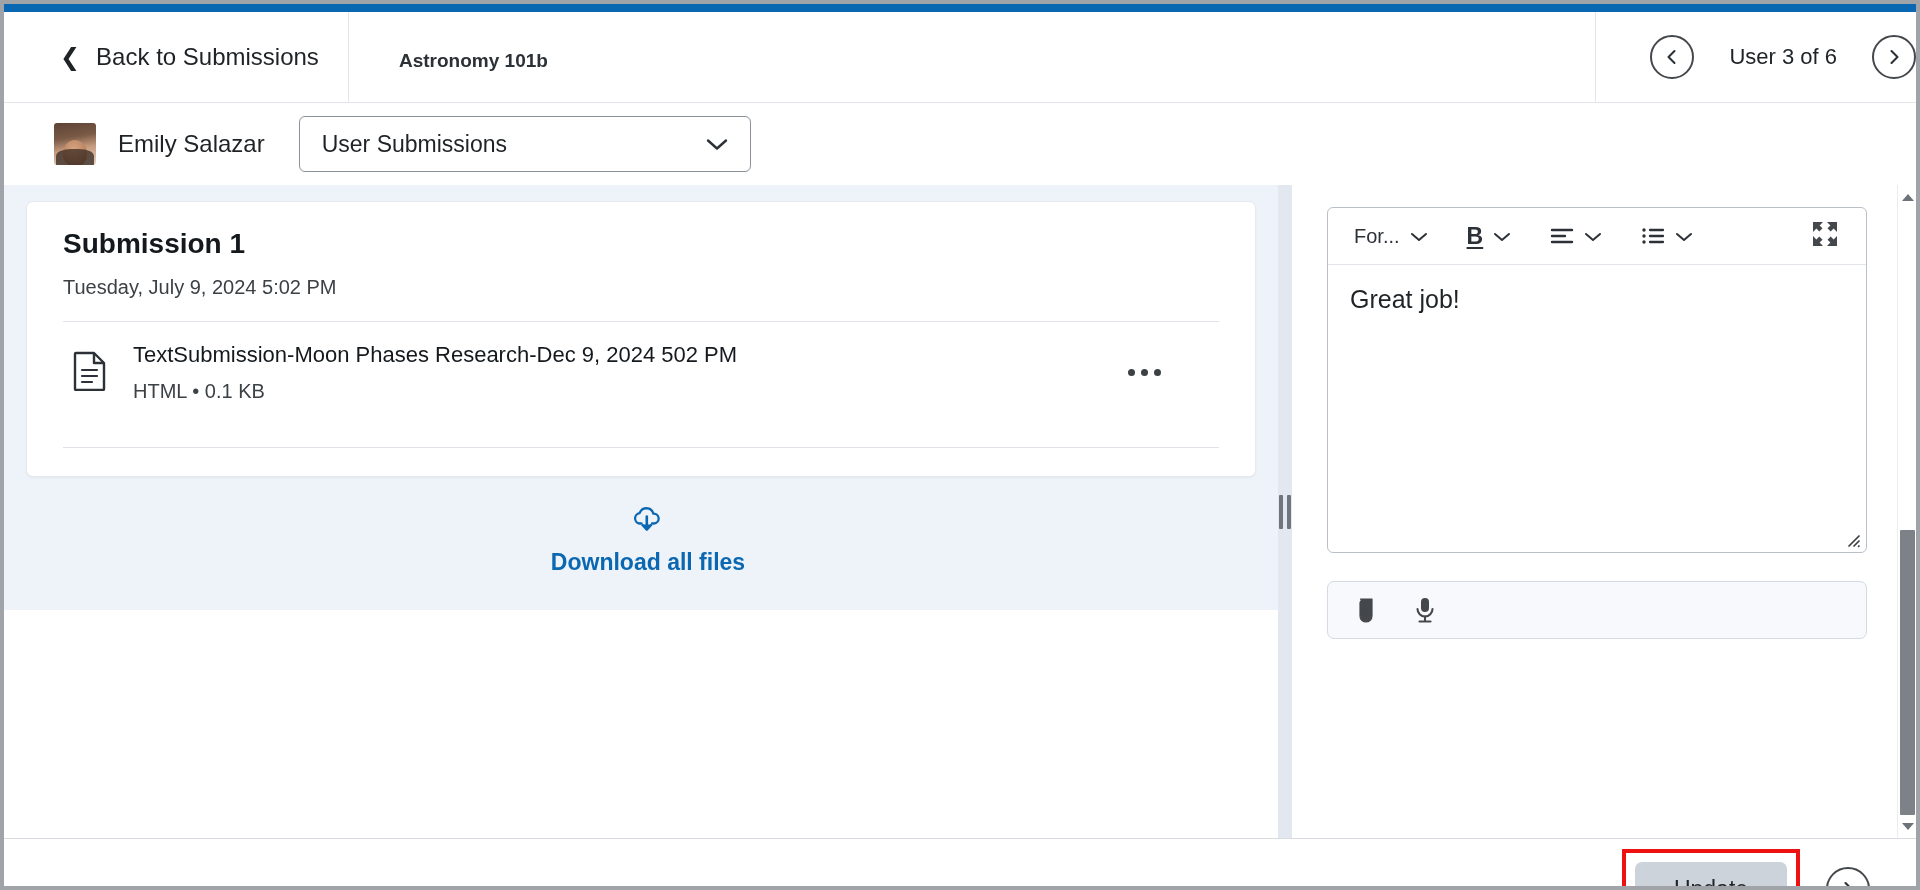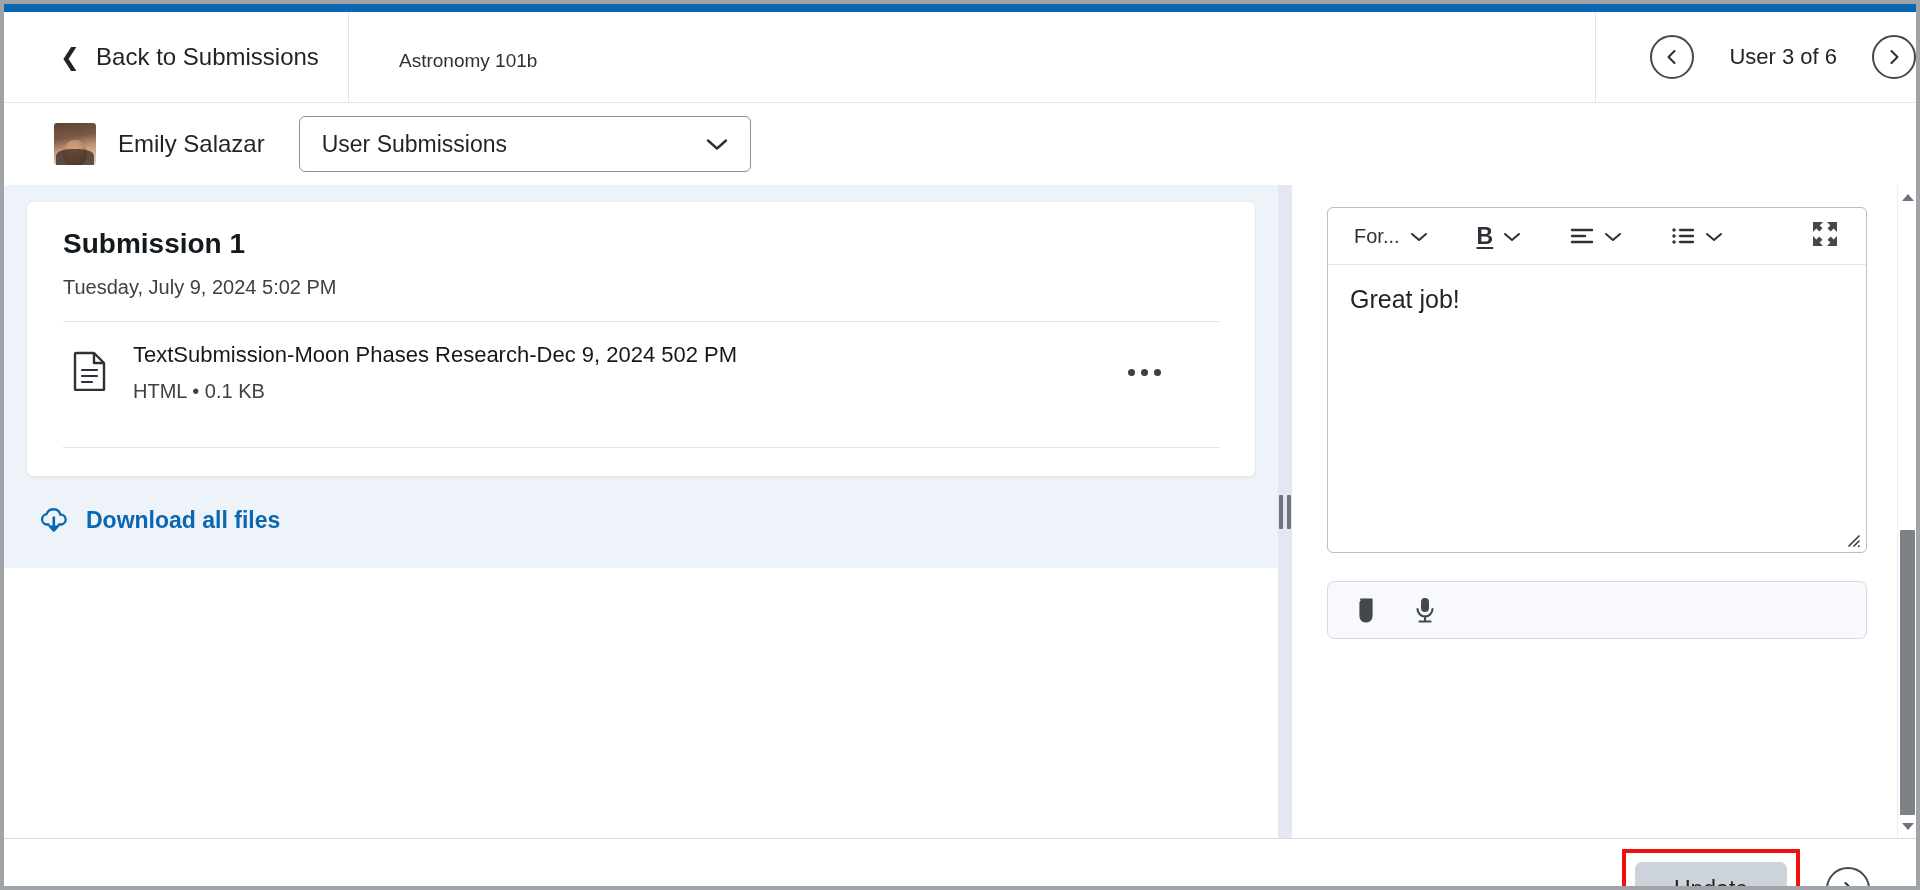--- a/index.html
+++ b/index.html
@@ -41,21 +41,21 @@
     font-family: "DejaVu Sans", sans-serif;
   }
   .hdr-back-label { font-size: 24px; color: #1f2326; }
   .hdr-title-wrap {
     flex: 1;
     display: flex; flex-direction: column; justify-content: center;
     padding-left: 50px;
     border-right: 1px solid #e2e5e9;
   }
   .hdr-title { font-size: 28px; font-weight: bold; color: #14191d; letter-spacing: -0.2px; }
-  .hdr-sub { font-size: 19px; font-weight: normal; color: #2b3136; margin-top: 7px; }
+  .hdr-sub { font-size: 19px; font-weight: bold; color: #2b3136; margin-top: 7px; }
   .hdr-pager {
     width: 320px;
     display: flex; align-items: center; justify-content: flex-end;
     gap: 35px;
   }
   .circle-btn {
     width: 44px; height: 44px; border-radius: 50%;
     border: 2px solid #44484c;
     display: flex; align-items: center; justify-content: center;
     background: #fff; cursor: pointer; flex: none;
@@ -138,21 +138,21 @@
   .file-sub { font-size: 20px; color: #3c4145; margin-top: 12px; }
   .dots-btn {
     width: 54px; height: 40px; margin-right: 48px;
     display: flex; align-items: center; justify-content: center;
     gap: 6px; cursor: pointer; flex: none;
   }
   .dot { width: 7px; height: 7px; border-radius: 50%; background: #3c4145; }
   .download-link {
     display: flex; align-items: center; gap: 16px;
     margin: 30px 0 0 14px;
-    color: #0a67b1; font-size: 23px; font-weight: bold; cursor: pointer;
+    color: #0a67b1; font-size: 23px; font-weight: bold; cursor: pointer; flex-direction: column;
   }
   .splitter {
     width: 14px; flex: none;
     background: #e3e8f0;
     display: flex; align-items: center; justify-content: center;
     cursor: col-resize;
     position: relative;
   }
   .splitter-grip { display: flex; gap: 4px; }
   .splitter-grip i { display: block; width: 4px; height: 34px; background: #6f757d; border-radius: 1px; }
@@ -169,21 +169,21 @@
     border: 1px solid #b9c0c8;
     border-radius: 6px;
     background: #fff;
     position: relative;
   }
   .editor-toolbar {
     height: 57px;
     display: flex; align-items: center;
     padding: 0 16px 0 18px;
     border-bottom: 1px solid #e3e6ea;
-    gap: 12px;
+    gap: 2px;
   }
   .tb-group {
     display: flex; align-items: center; gap: 9px;
     padding: 4px 8px; border-radius: 4px; cursor: pointer;
   }
   .tb-label { font-size: 20px; color: #2b3136; }
   .tb-bold { font-size: 23px; font-weight: bold; color: #2b3136; text-decoration: underline; text-underline-offset: 3px; }
   .tb-spacer { flex: 1; }
   .tb-expand { padding: 4px; cursor: pointer; margin-right: 8px; }
   .editor-body {

